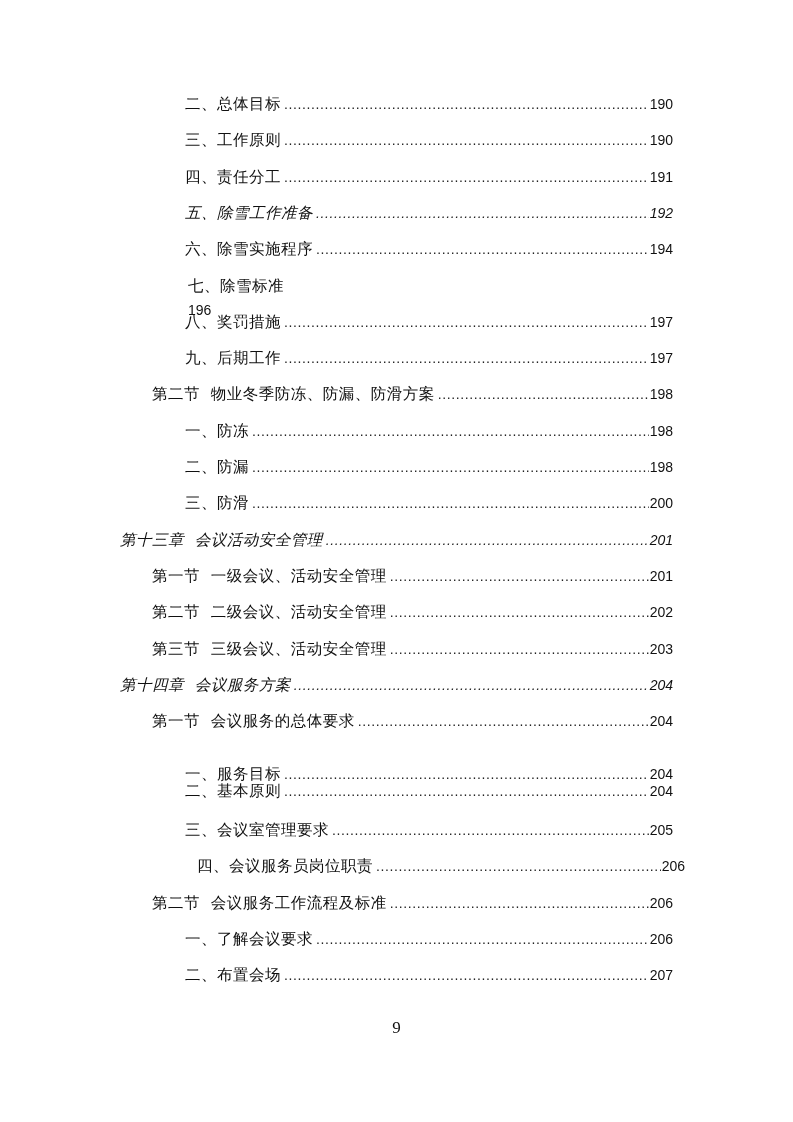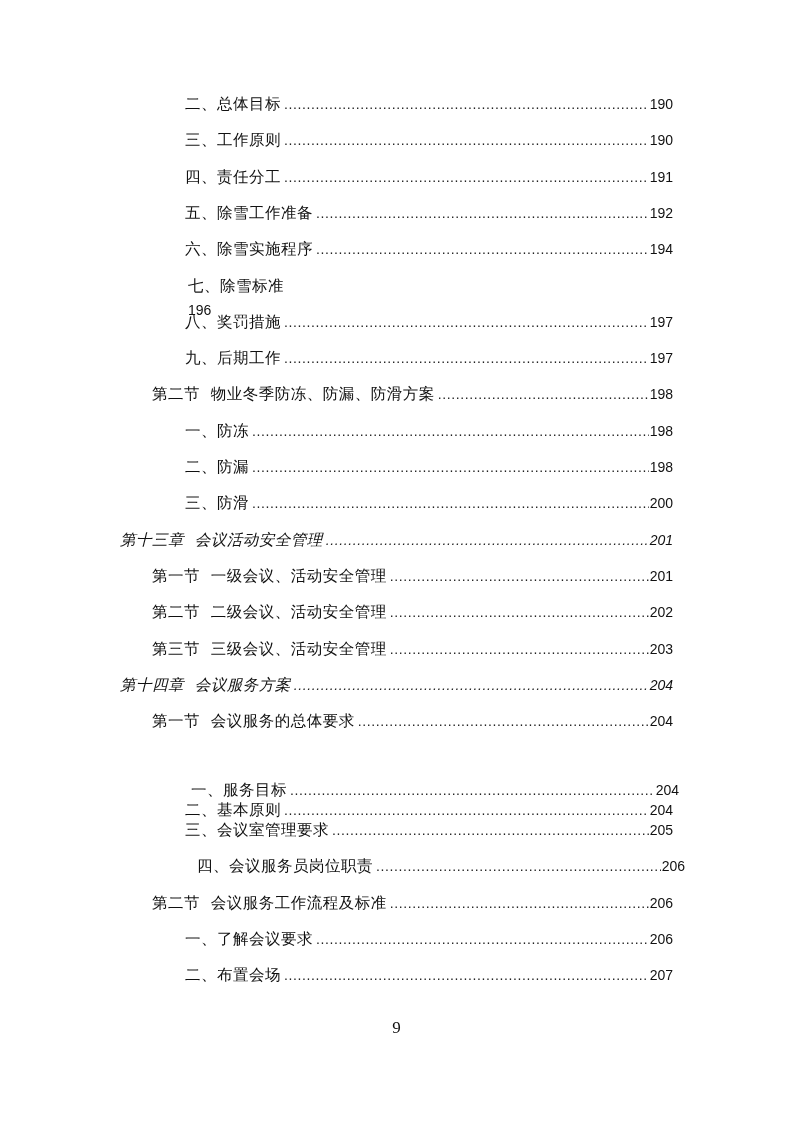--- a/index.html
+++ b/index.html
@@ -32,21 +32,21 @@
     <div class="toc-line lvl2" style="top: 36.3px;">
       <span class="toc-title">三、工作原则</span>
       <span class="toc-dots"></span>
       <span class="toc-page">190</span>
     </div>
     <div class="toc-line lvl2" style="top: 72.6px;">
       <span class="toc-title">四、责任分工</span>
       <span class="toc-dots"></span>
       <span class="toc-page">191</span>
     </div>
-    <div class="toc-line lvl2" style="top: 108.9px;">
+    <div class="toc-line lvl2" style="top: 108.9px; font-style: italic;">
       <span class="toc-title">五、除雪工作准备</span>
       <span class="toc-dots"></span>
       <span class="toc-page">192</span>
     </div>
     <div class="toc-line lvl2" style="top: 145.2px;">
       <span class="toc-title">六、除雪实施程序</span>
       <span class="toc-dots"></span>
       <span class="toc-page">194</span>
     </div>
     <div class="toc-line lvl2" style="top: 181.5px; flex-direction: column;">
@@ -107,26 +107,26 @@
     <div class="toc-line lvl0" style="top: 580.8px;">
       <span class="toc-title">第十四章  会议服务方案</span>
       <span class="toc-dots"></span>
       <span class="toc-page">204</span>
     </div>
     <div class="toc-line lvl1" style="top: 617.1px;">
       <span class="toc-title">第一节  会议服务的总体要求</span>
       <span class="toc-dots"></span>
       <span class="toc-page">204</span>
     </div>
-    <div class="toc-line lvl2" style="top: 686px; margin-left: 6px;">
+    <div class="toc-line lvl2" style="top: 670px;">
       <span class="toc-title">一、服务目标</span>
       <span class="toc-dots"></span>
       <span class="toc-page">204</span>
     </div>
-    <div class="toc-line lvl2" style="top: 706px;">
+    <div class="toc-line lvl2" style="top: 687px;">
       <span class="toc-title">二、基本原则</span>
       <span class="toc-dots"></span>
       <span class="toc-page">204</span>
     </div>
     <div class="toc-line lvl2" style="top: 726px;">
       <span class="toc-title">三、会议室管理要求</span>
       <span class="toc-dots"></span>
       <span class="toc-page">205</span>
     </div>
     <div class="toc-line lvl2" style="top: 762.3px; margin-left: 12px;">

